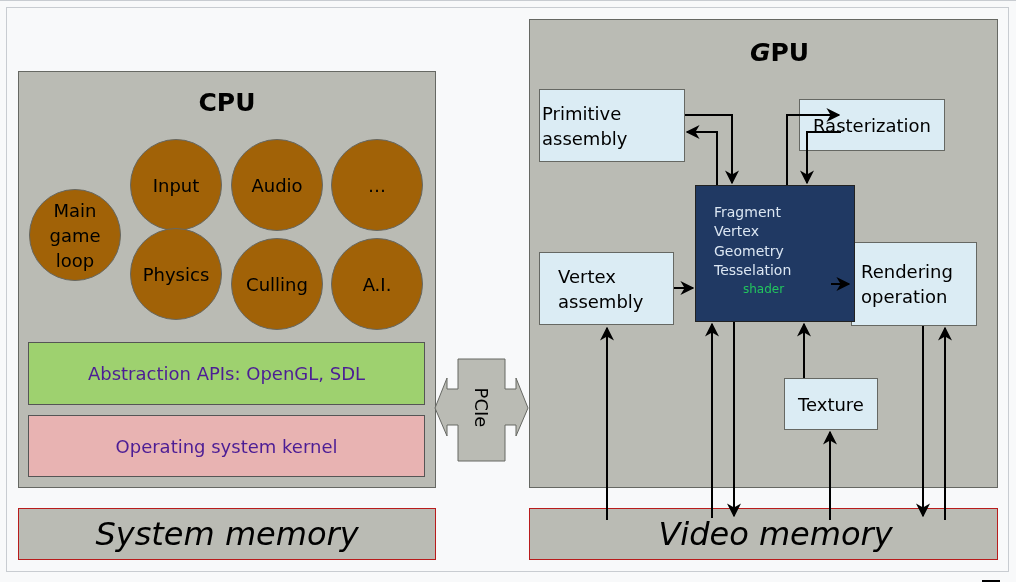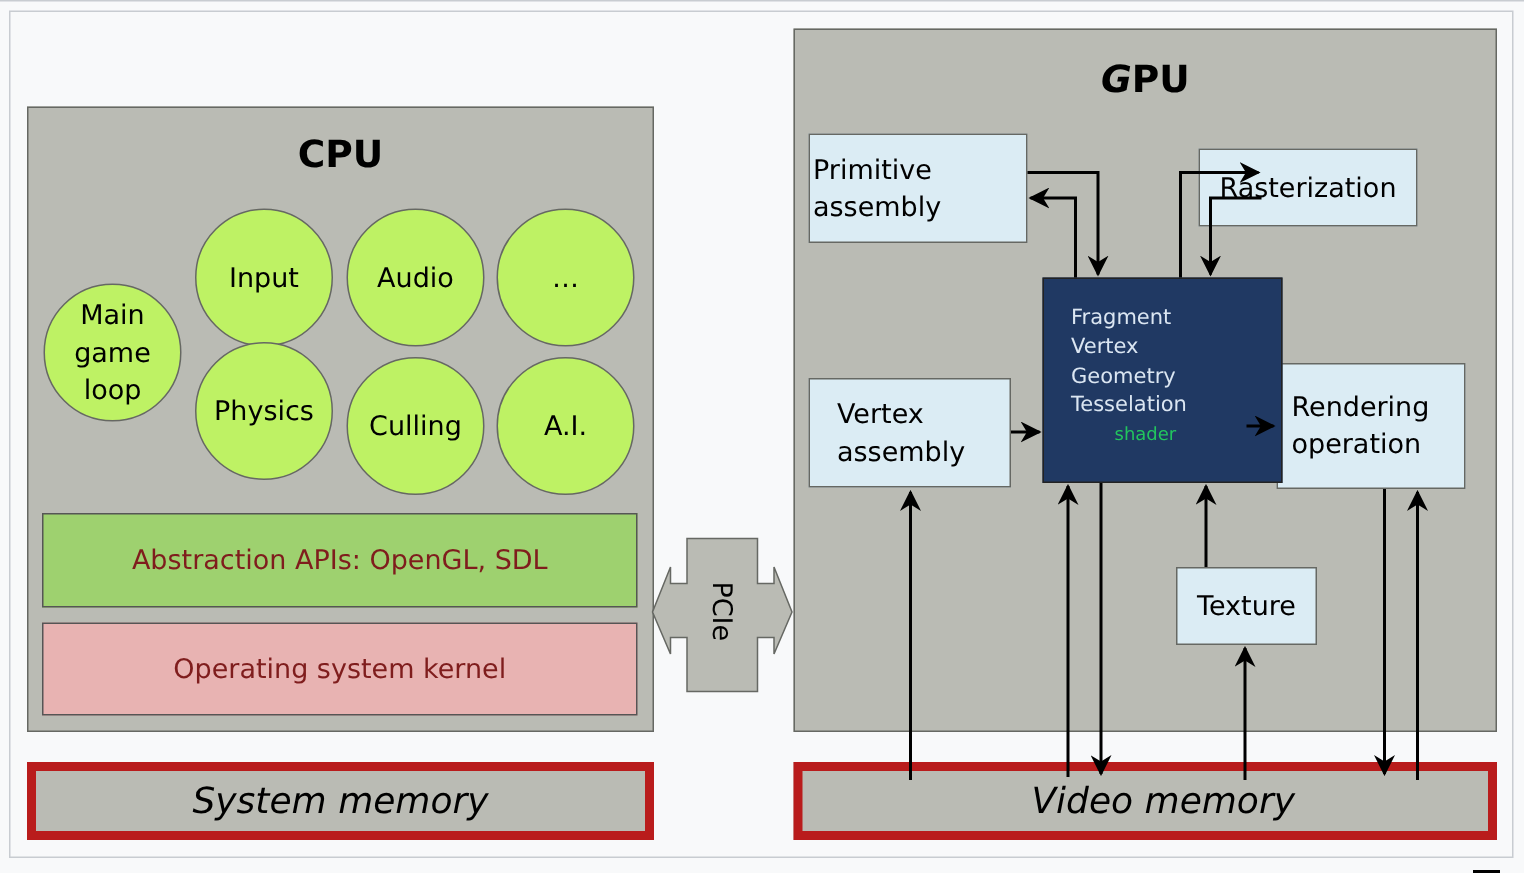--- a/index.html
+++ b/index.html
@@ -1,23 +1,23 @@
 <!DOCTYPE html>
 <html><head>
 <meta charset="utf-8">
 <style>
   html, body { margin:0; padding:0; }
   body { width:1016px; height:582px; background:#f8f9fa; position:relative; overflow:hidden; font-family:"DejaVu Sans", sans-serif; }
   .frame { position:absolute; left:6px; top:7px; width:1001px; height:563px; border:1px solid #c8ccd1; background:#f8f9fa; }
   .topline { position:absolute; left:0; top:0; width:1016px; height:1px; background:#c8ccd1; }
   .panel { position:absolute; background:#babbb4; border:1px solid #666863; box-sizing:border-box; }
   .title { position:absolute; font-weight:bold; font-size:25px; color:#000; text-align:center; }
-  .circle { position:absolute; width:92px; height:92px; border-radius:50%; background:#bef264; border:1px solid #666863; box-sizing:border-box; display:flex; align-items:center; justify-content:center; text-align:center; font-size:18px; line-height:25px; white-space:pre-line; color:#000; }
-  .bar { position:absolute; border:1px solid #555; box-sizing:border-box; display:flex; align-items:center; justify-content:center; font-size:18px; color:#7f1d1d; }
-  .mem { position:absolute; background:#babbb4; border:6px solid #b91c1c; box-sizing:border-box; display:flex; align-items:center; justify-content:center; font-style:italic; font-size:24px; color:#000; }
+  .circle { position:absolute; width:92px; height:92px; border-radius:50%; background:#a16207; border:1px solid #666863; box-sizing:border-box; display:flex; align-items:center; justify-content:center; text-align:center; font-size:18px; line-height:25px; white-space:pre-line; color:#000; }
+  .bar { position:absolute; border:1px solid #555; box-sizing:border-box; display:flex; align-items:center; justify-content:center; font-size:18px; color:#4c1d95; }
+  .mem { position:absolute; background:#babbb4; border:1px solid #b91c1c; box-sizing:border-box; display:flex; align-items:center; justify-content:center; font-style:italic; font-size:32px; color:#000; }
   .box { position:absolute; background:#dbecf4; border:1px solid #666863; box-sizing:border-box; font-size:18px; line-height:25px; color:#000; display:flex; align-items:center; white-space:pre-line; }
   .shader { position:absolute; background:#203963; border:1px solid #222; box-sizing:border-box; color:#dbe6f2; }
   svg.arrows { position:absolute; left:0; top:0; }
   .pcie-label { position:absolute; font-size:18px; color:#000; transform:rotate(90deg); transform-origin:center; }
 </style>
 </head>
 <body>
 
 <div class="topline"></div>
 <div class="frame"></div>
@@ -39,21 +39,21 @@
 <div class="bar" style="left:28px;top:415px;width:397px;height:62px;background:#e8b3b2;">Operating system kernel</div>
 
 <div class="mem" style="left:18px;top:508px;width:418px;height:52px;">System memory</div>
 
 <svg class="arrows" width="1016" height="582" style="pointer-events:none;">
   <polygon points="458,359 505,359 505,389 516,389 516,378 528,408 516,436 516,425 505,425 505,461 458,461 458,425 447,425 447,436 435,408 447,378 447,389 458,389" fill="#babbb4" stroke="#666863" stroke-width="1"></polygon>
 </svg>
 <div class="pcie-label" style="left:457px;top:397px;width:48px;text-align:center;">PCIe</div>
 
 <div class="panel" style="left:529px;top:19px;width:469px;height:469px;"></div>
-<div class="title" style="left:529px;top:38px;width:469px;"><i style="font-style:italic;">G</i><span>PU</span></div>
+<div class="title" style="left:529px;top:38px;width:469px;padding-left:16px;"><i style="font-style:italic;">G</i><span>PU</span></div>
 
 <div class="box" style="left:539px;top:89px;width:146px;height:73px;padding-left:2px;">Primitive
 assembly</div>
 <div class="box" style="left:799px;top:99px;width:146px;height:52px;justify-content:center;">Rasterization</div>
 <div class="box" style="left:539px;top:252px;width:135px;height:73px;padding-left:18px;">Vertex
 assembly</div>
 <div class="box" style="left:851px;top:242px;width:126px;height:84px;padding-left:9px;">Rendering
 operation</div>
 <div class="box" style="left:784px;top:378px;width:94px;height:52px;justify-content:center;">Texture</div>
 

